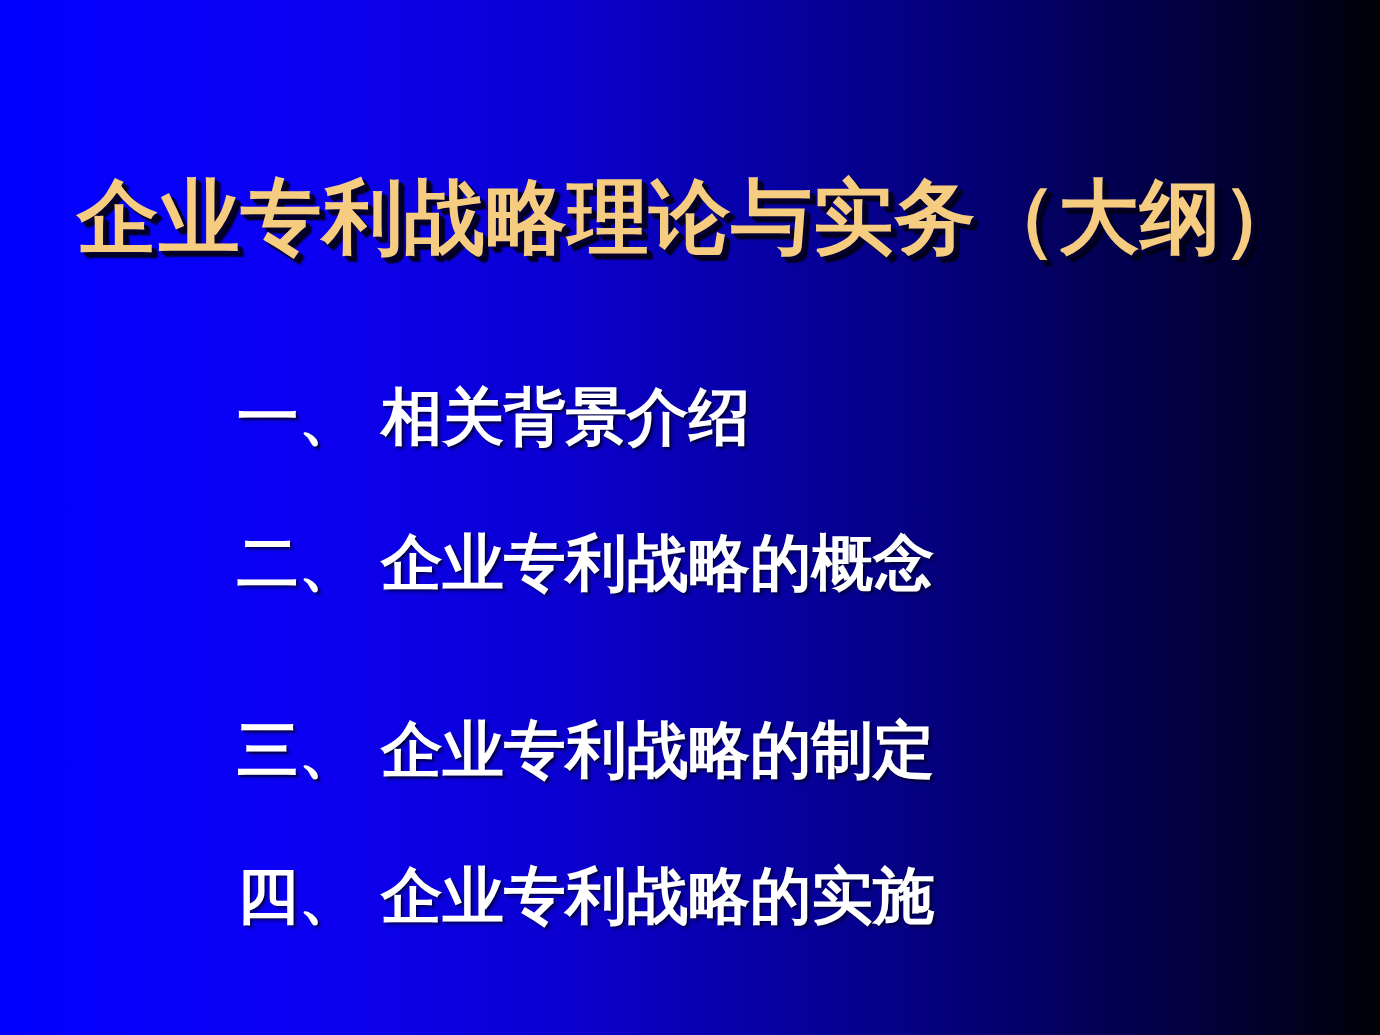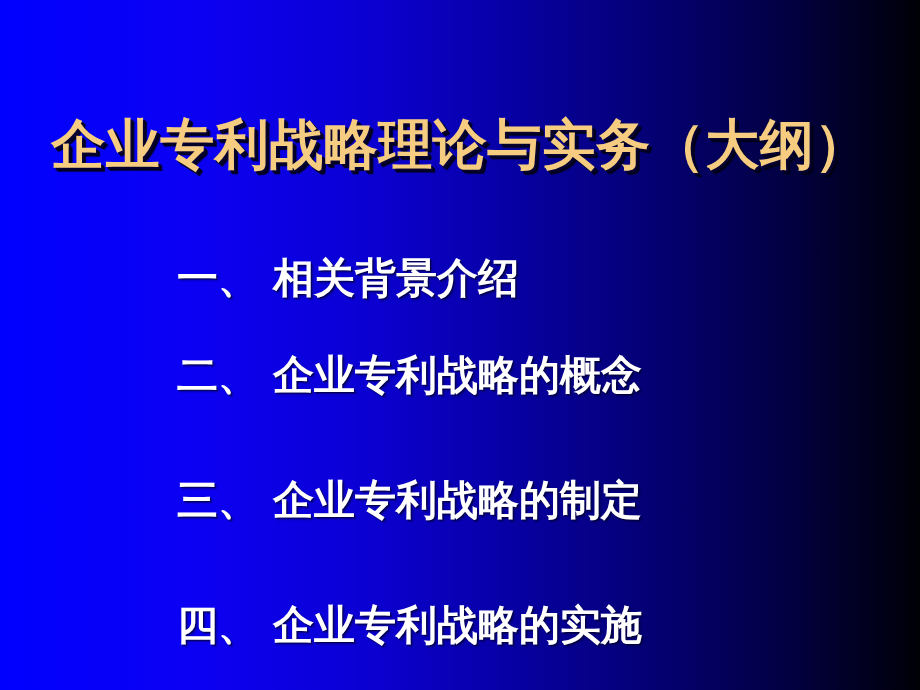--- a/index.html
+++ b/index.html
@@ -49,21 +49,21 @@
     text-shadow:
        2px  2px 0 #050030,
        3px  3px 0 #03001e,
        4px  4px 1px rgba(0,0,8,0.85);
     white-space: nowrap;
   }
 
   
   .outline-list {
     position: absolute;
-    left: 177px;
+    left: 158px;
     top: 258px;
     width: 700px;
     margin: 0;
     padding: 0;
     list-style: none;
   }
 
   .outline-item {
     display: block;
     font-size: 41px;
@@ -73,21 +73,21 @@
     white-space: nowrap;
     text-shadow:
       1px 1px 0 rgba(0,0,40,0.55),
       2px 2px 2px rgba(0,0,24,0.45);
   }
 
   
   .outline-item.i1 { margin-top: 0px;  }
   .outline-item.i2 { margin-top: 56px; }
   .outline-item.i3 { margin-top: 84px; }
-  .outline-item.i4 { margin-top: 84px; }
+  .outline-item.i4 { margin-top: 56px; }
 
   .item-marker {
     display: inline;
   }
 
   .item-gap {
     display: inline-block;
     width: 14px;
   }
 

